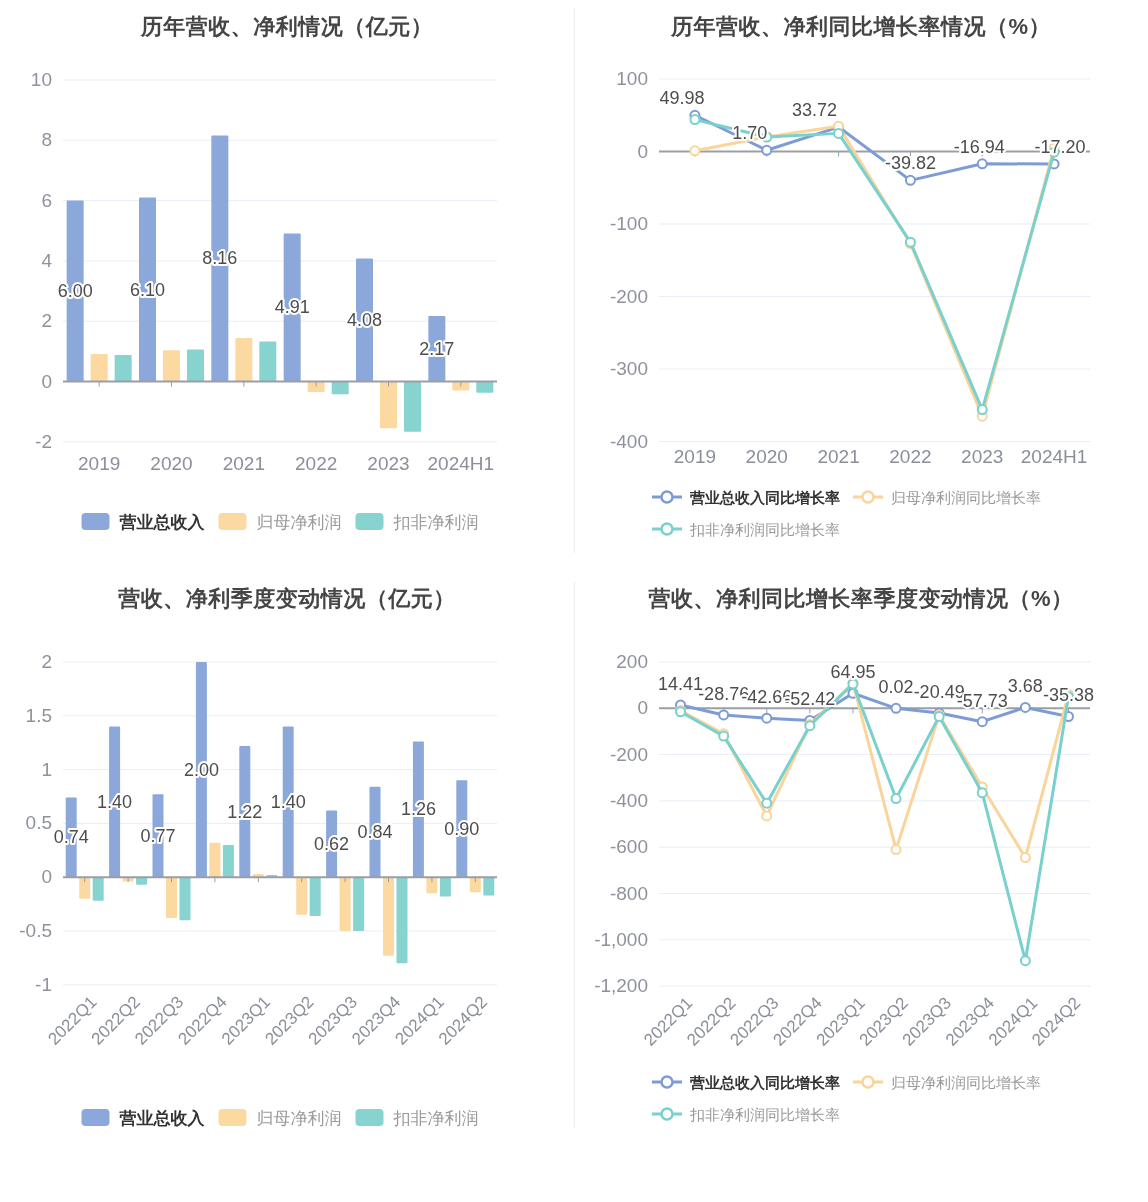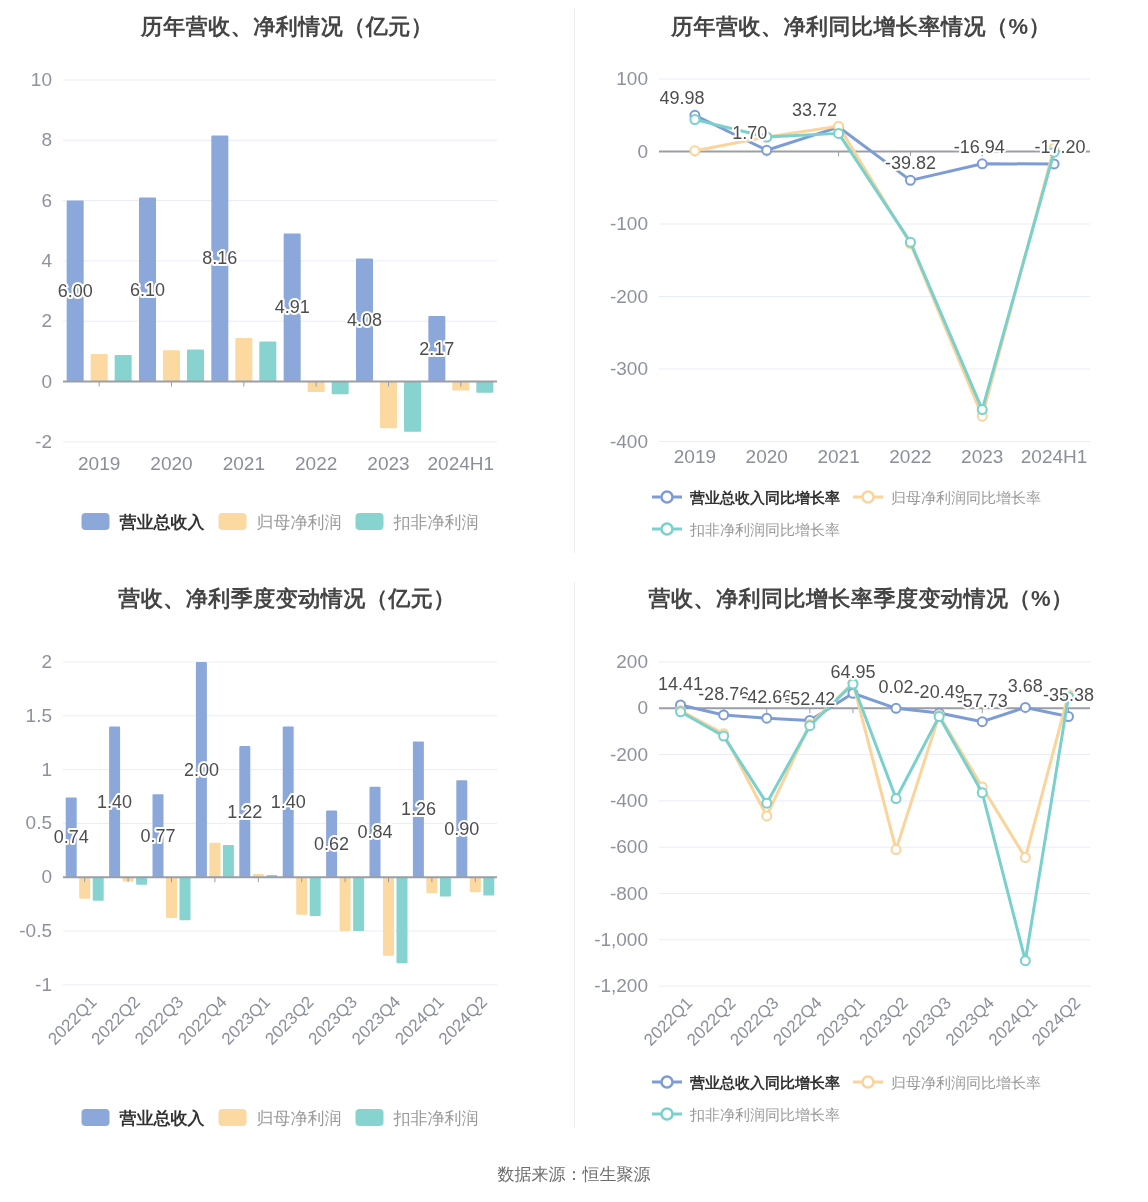--- a/index.html
+++ b/index.html
@@ -343,14 +343,13 @@
         <text x="317" y="518" class="legend-label-line">归母净利润同比增长率</text>
       </g>
       <g>
         <line x1="78" x2="108" y1="544" y2="544" stroke="#79D0CC" stroke-width="3"></line>
         <circle cx="93" cy="544" r="5.5" fill="#fff" stroke="#79D0CC" stroke-width="2.5"></circle>
         <text x="116" y="550" class="legend-label-line">扣非净利润同比增长率</text>
       </g>
     </svg>
   <div class="divider" style="top:8px;height:545px"></div>
   <div class="divider" style="top:582px;height:546px"></div>
-  <div class="footer">数据来源：恒生聚源</div>
 </div>
 
 </body></html>

